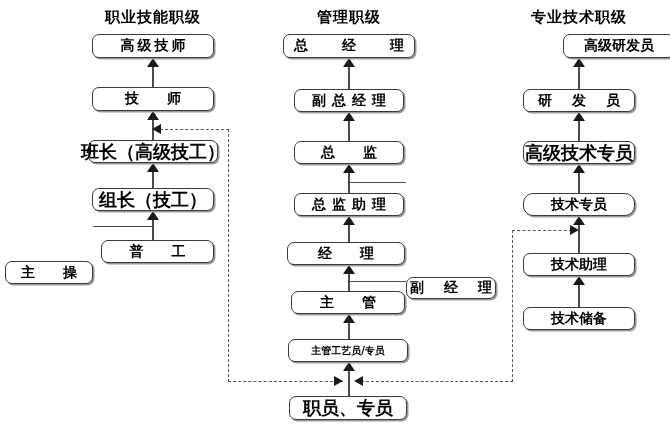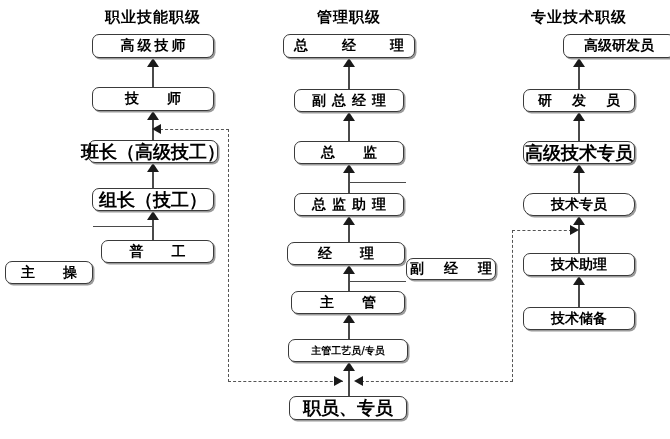--- a/index.html
+++ b/index.html
@@ -151,21 +151,21 @@
   <div class="arrowhead-up" style="left:343px; top:314px;"></div>
 
   <div class="varrow" style="left:348px; top:362px; height:34px;"></div>
   <div class="arrowhead-up" style="left:343px; top:362px;"></div>
 
   <div class="node sp2" style="left:283px; top:34px; width:132px; height:24px;">总　经　理</div>
   <div class="node sp1" style="left:294px; top:89px; width:110px; height:23px;">副总经理</div>
   <div class="node" style="left:294px; top:141px; width:110px; height:23px;">总　　监</div>
   <div class="node sp1" style="left:294px; top:193px; width:110px; height:23px;">总监助理</div>
   <div class="node" style="left:287px; top:242px; width:118px; height:23px;">经　　理</div>
-  <div class="node sp3" style="left:406px; top:258px; width:90px; height:22px;">副　经　理</div>
+  <div class="node sp3" style="left:406px; top:277px; width:90px; height:22px;">副　经　理</div>
   <div class="node" style="left:291px; top:291px; width:114px; height:23px;">主　　管</div>
   <div class="node tiny" style="left:288px; top:339px; width:120px; height:23px;">主管工艺员/专员</div>
   <div class="node tight" style="left:289px; top:396px; width:118px; height:24px;">职员、专员</div>
 
   <div class="varrow" style="left:578px; top:58px; height:31px;"></div>
   <div class="arrowhead-up" style="left:573px; top:58px;"></div>
 
   <div class="varrow" style="left:578px; top:112px; height:29px;"></div>
   <div class="arrowhead-up" style="left:573px; top:112px;"></div>
 

